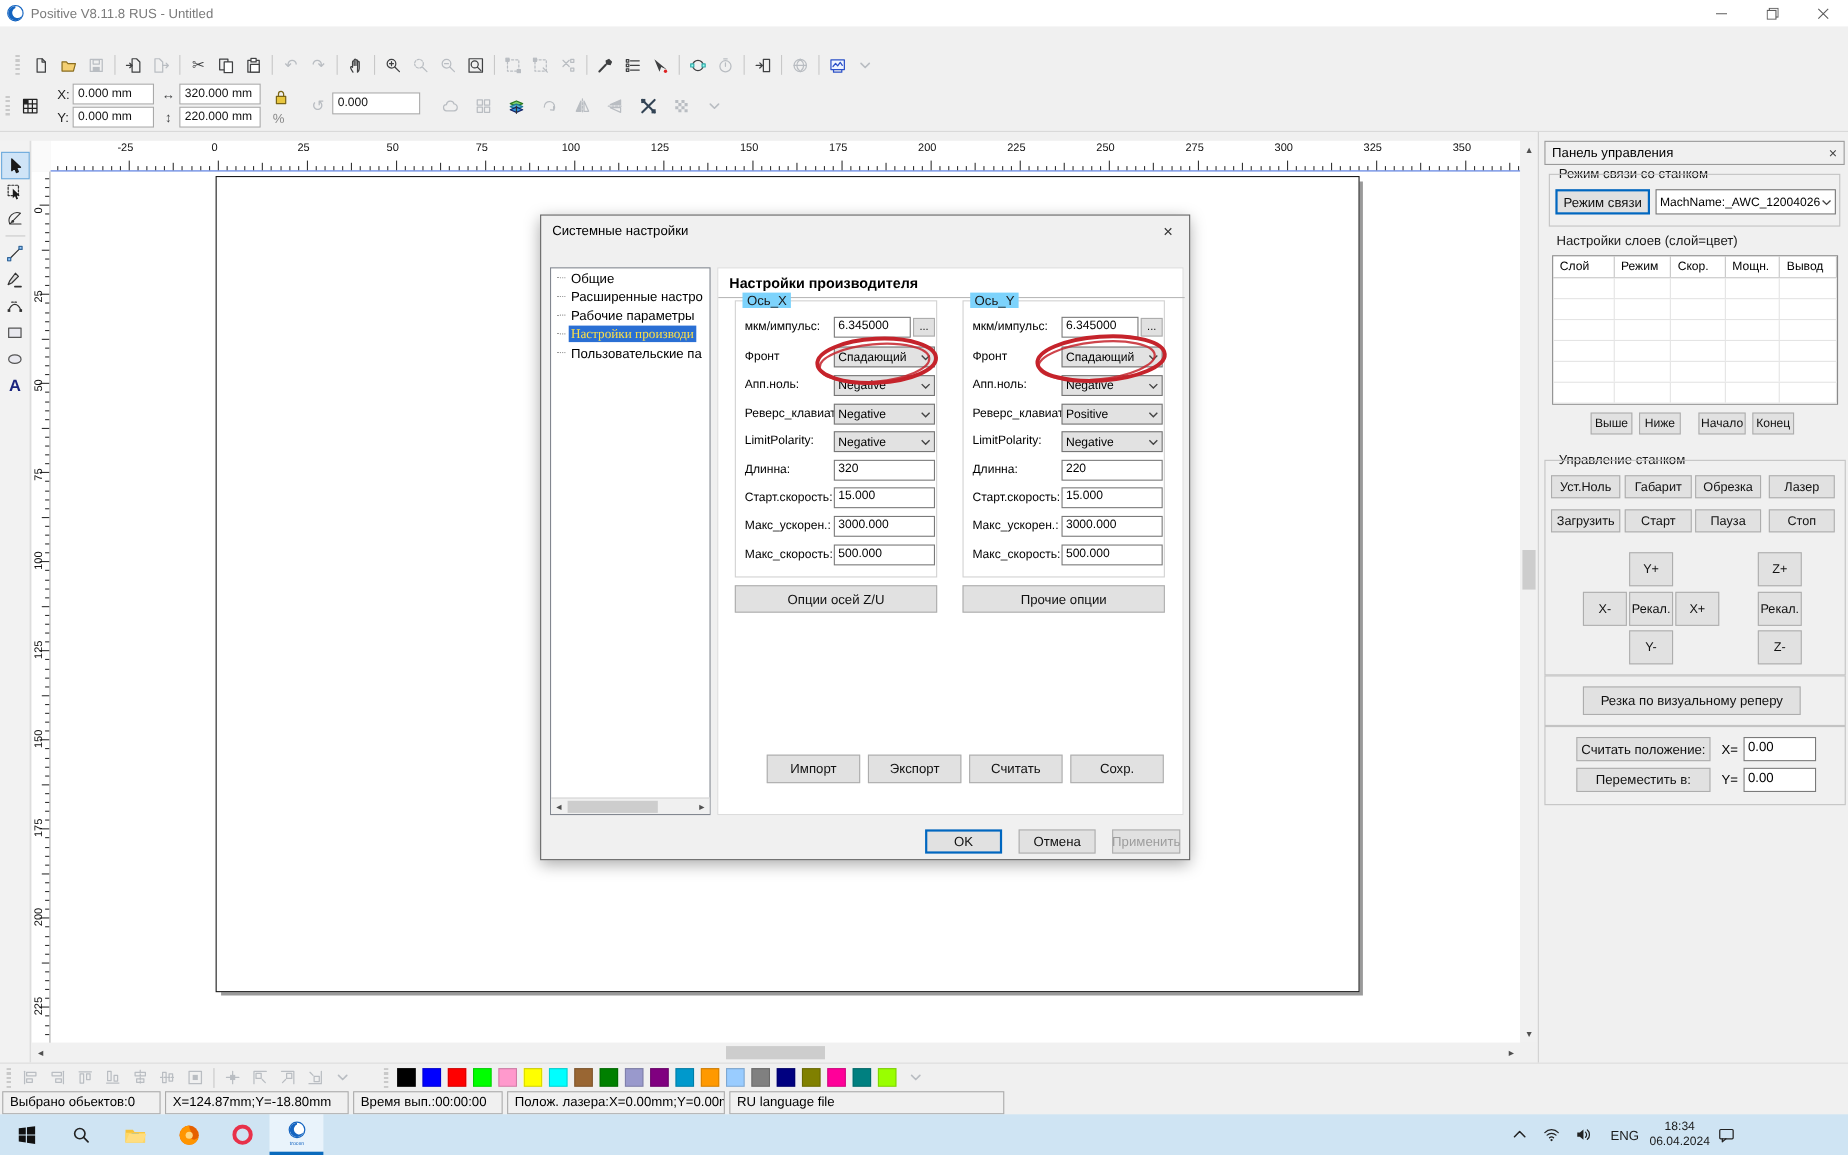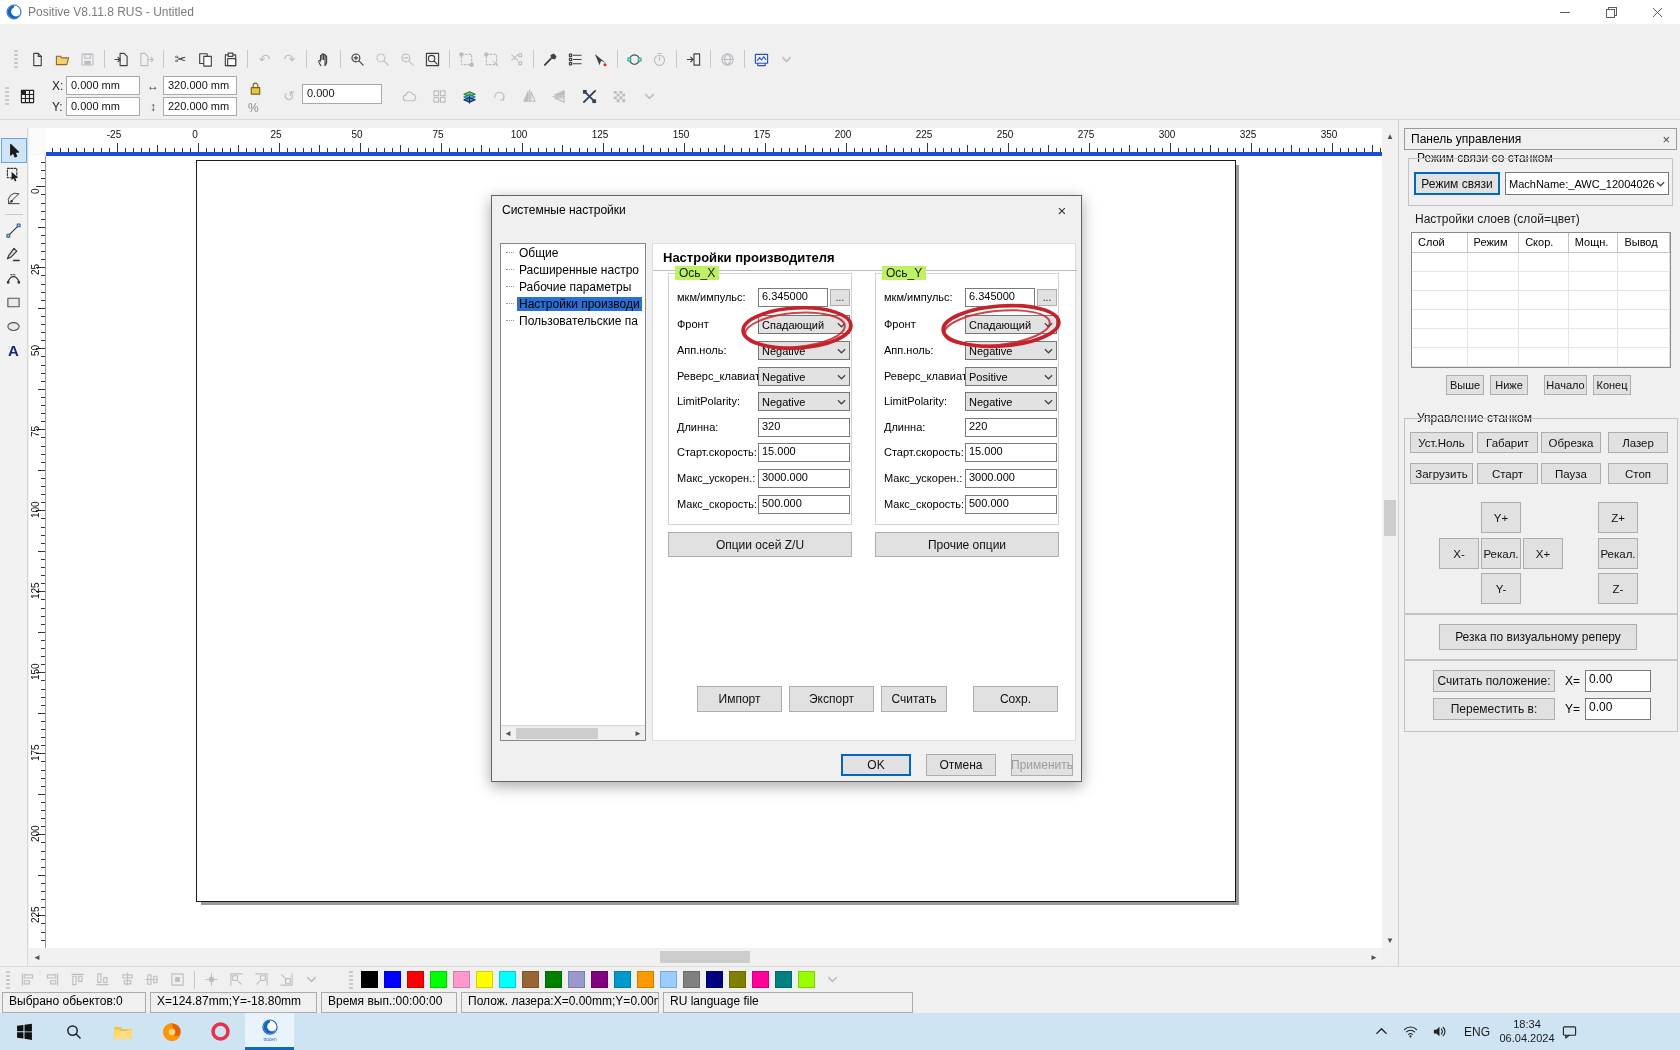--- a/index.html
+++ b/index.html
@@ -29,21 +29,21 @@
   .t2icon { position:absolute; width:26px; height:26px; display:flex; align-items:center; justify-content:center; color:#3f4042; }
   .t2icon.dis { color:#b9bdc2; }
 
   
   #tools { position:absolute; left:0; top:128px; width:28px; height:838px; background:#f2f2f2; border-right:1px solid #d8d8d8; padding-top:10px; }
   .tool { width:24px; height:23px; margin:1px auto; display:flex; align-items:center; justify-content:center; color:#333; }
   .tool.sel { background:#cfe4f7; outline:1px solid #66a7dc; }
   .tooldiv { width:18px; height:1px; background:#c9c9c9; margin:4px auto; }
 
   #corner { position:absolute; left:29px; top:128px; width:17px; height:28px; background:#fafafa; }
-  #hruler { position:absolute; left:46px; top:128px; width:1336px; height:28px; background:#fff; border-bottom:4px solid #1d4ed8; overflow:hidden; }
+  #hruler { position:absolute; left:46px; top:128px; width:1336px; height:28px; background:#fff; border-bottom:1px solid #1d4ed8; overflow:hidden; }
   #vruler { position:absolute; left:29px; top:156px; width:17px; height:792px; background:#fff; border-right:1px solid #9a9a9a; overflow:hidden; }
   .htick { position:absolute; bottom:0; width:1px; background:#333; }
   .vtick { position:absolute; right:0; height:1px; background:#333; }
   .hlab { position:absolute; top:1px; font-size:10px; color:#111; transform:translateX(-50%); }
   .vlab { position:absolute; left:-2px; width:17px; font-size:10px; color:#111; transform:rotate(-90deg); }
 
   #canvas { position:absolute; left:46px; top:156px; width:1336px; height:792px; background:#fff; overflow:hidden; }
   .page { position:absolute; left:150px; top:4px; width:1040px; height:742px; background:#fff; border:1px solid #1a1a1a; box-shadow:4px 4px 0 -1px #9a9a9a; }
 
   .vscroll { position:absolute; left:1382px; top:128px; width:16px; height:820px; background:#f1f1f1; }
@@ -81,27 +81,27 @@
   .tray-abs { position:absolute; display:flex; align-items:center; justify-content:center; color:#1a1a1a; }
 
   
   #dialog { position:absolute; left:491px; top:195px; width:591px; height:587px; background:#f0f0f0; border:1px solid #646464; box-shadow:0 4px 14px rgba(0,0,0,.35); z-index:30; }
   .dlg-title { position:absolute; left:0; top:0; width:100%; height:28px; display:flex; align-items:center; padding:0 10px; font-size:12px; }
   .dlg-close { position:absolute; right:8px; top:4px; width:22px; height:20px; display:flex; align-items:center; justify-content:center; font-size:15px; color:#333; }
   #dtree { position:absolute; left:8px; top:47px; width:146px; height:498px; background:#fff; border:1px solid #828790; }
   .titem { height:17px; display:flex; align-items:center; padding-left:5px; white-space:nowrap; overflow:hidden; font-size:12px; }
   .titem .tln { width:8px; border-bottom:1px dotted #9a9a9a; margin-right:3px; flex:none; }
   .titem .ttx { padding:0 2px; }
-  .titem.sel .ttx { background:#2a6fd4; color:#000000; }
+  .titem.sel .ttx { background:#2a6fd4; color:#fde047;font-family:Liberation Serif, serif; }
   .tree-scroll { position:absolute; left:0; bottom:0; width:144px; height:15px; background:#f0f0f0; border-top:1px solid #d5d5d5; }
   #dmain { position:absolute; left:160px; top:47px; width:424px; height:498px; background:#fff; border:1px solid #dcdcdc; }
   .dhdr { position:absolute; left:10px; top:6px; font-size:13px; font-weight:bold; }
   .hline { position:absolute; left:0px; top:26px; width:424px; height:1px; background:#b9b9b9; }
   .agroup { position:absolute; top:29px; width:184px; height:252px; border:1px solid #d2d2d2; }
-  .agroup .glegend { background:#bef264; top:-8px; left:6px; }
+  .agroup .glegend { background:#7dd3fc; top:-8px; left:6px; }
   .arow { position:absolute; left:0; height:20px; width:100%; }
   .arow .albl { position:absolute; left:8px; top:3px; font-size:11px; white-space:nowrap; max-width:84px; overflow:hidden; }
   .arow .cmb { position:absolute; left:89px; top:0; width:92px; height:19px; }
   .arow .inp { position:absolute; left:89px; top:0; width:92px; height:19px; }
   .arow .inp.short { width:70px; }
   .arow .brw { position:absolute; left:161px; top:1px; width:20px; height:17px; font-size:10px; }
   .dbtn { position:absolute; }
   #annot { position:absolute; left:0; top:0; width:591px; height:587px; pointer-events:none; z-index:5; }
 </style>
 </head>
@@ -1231,21 +1231,21 @@
           </div>
           <div class="arow" style="top: 221px;">
             <span class="albl">Макс_скорость:</span>
             <div class="tinput inp">500.000</div>
           </div>
         </div>
       <div class="dbtn btn" style="left:15px;top:288px;width:184px;height:25px;">Опции осей Z/U</div>
       <div class="dbtn btn" style="left:222px;top:288px;width:184px;height:25px;">Прочие опции</div>
       <div class="dbtn btn" style="left:44px;top:442px;width:85px;height:26px;">Импорт</div>
       <div class="dbtn btn" style="left:136px;top:442px;width:85px;height:26px;">Экспорт</div>
-      <div class="dbtn btn" style="left:228px;top:442px;width:66px;height:26px;">Считать</div>
+      <div class="dbtn btn" style="left:228px;top:442px;width:85px;height:26px;">Считать</div>
       <div class="dbtn btn" style="left:320px;top:442px;width:85px;height:26px;">Сохр.</div>
     </div>
     <div class="dbtn btn focus" style="left:349px;top:558px;width:70px;height:22px;text-align:center;">OK</div>
     <div class="dbtn btn" style="left:434px;top:558px;width:70px;height:22px;">Отмена</div>
     <div class="dbtn btn disab" style="left:519px;top:558px;width:62px;height:22px;">Применить</div>
     <svg id="annot">
       <ellipse cx="305" cy="132" rx="54" ry="20" fill="none" stroke="#c5232b" stroke-width="3.6" transform="rotate(-3 305 132)"></ellipse>
       <ellipse cx="303" cy="134" rx="50" ry="17" fill="none" stroke="#c5232b" stroke-width="2" opacity=".85" transform="rotate(-5 303 134)"></ellipse>
       <ellipse cx="509" cy="130" rx="58" ry="20" fill="none" stroke="#c5232b" stroke-width="3.6" transform="rotate(-4 509 130)"></ellipse>
       <ellipse cx="505" cy="132" rx="53" ry="17" fill="none" stroke="#c5232b" stroke-width="2" opacity=".85" transform="rotate(-6 505 132)"></ellipse>

